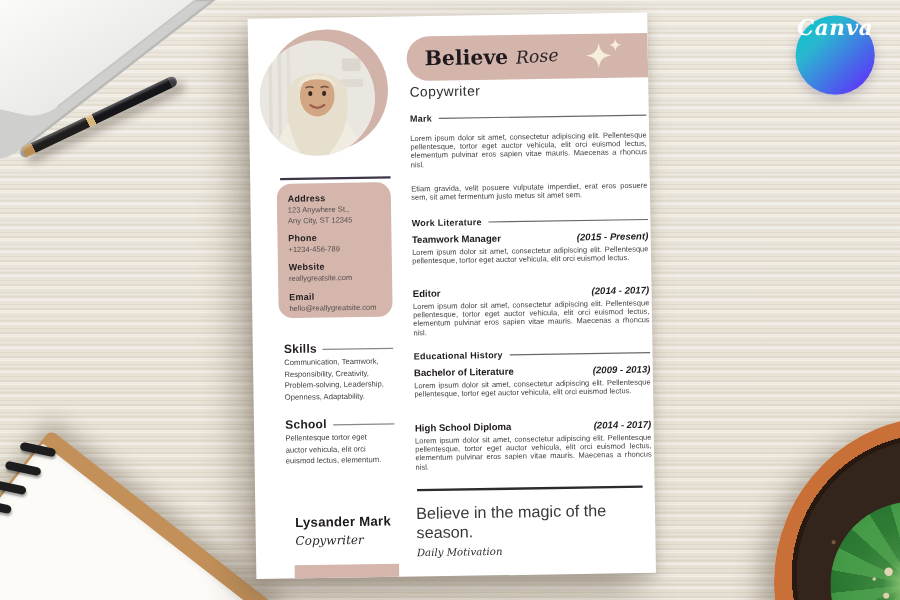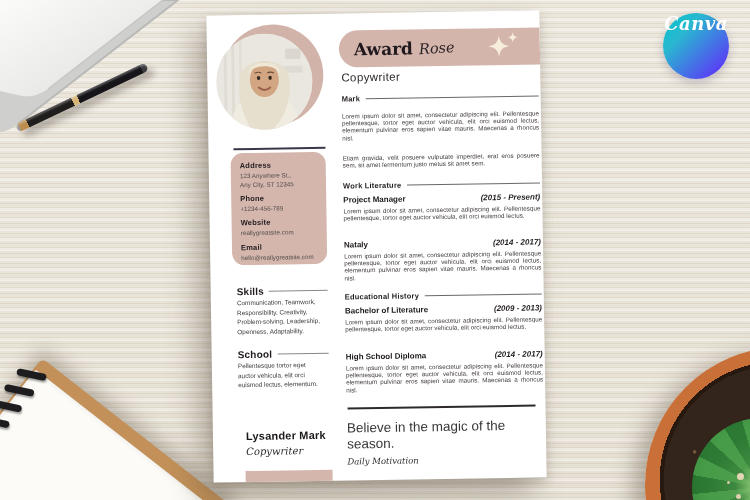--- a/index.html
+++ b/index.html
@@ -236,21 +236,21 @@
       <span class="t">School</span>
       <span class="rule"></span>
     </div>
     <div class="abs award-t">Pellentesque tortor eget auctor vehicula, elit orci euismod lectus, elementum.</div>
 
     <div class="abs sig-name">Lysander Mark</div>
     <div class="abs sig-role">Copywriter</div>
     <div class="abs brect"></div>
 
     <div class="abs pill">
-      <span class="first">Award</span>
+      <span class="first">Believe</span>
       <span class="script">Rose</span>
       <span class="sparkle">
         <svg width="36" height="30" viewBox="0 0 44 36">
           <path d="M16 4 C17.4 12.6 20.4 15.6 29 17 C20.4 18.4 17.4 21.4 16 30 C14.6 21.4 11.6 18.4 3 17 C11.6 15.6 14.6 12.6 16 4 Z" fill="#f6eeda"></path>
           <path d="M33 0 C33.7 4.3 35.2 5.8 39.5 6.5 C35.2 7.2 33.7 8.7 33 13 C32.3 8.7 30.8 7.2 26.5 6.5 C30.8 5.8 32.3 4.3 33 0 Z" fill="#f6eeda"></path>
         </svg>
       </span>
     </div>
     <div class="abs role">Copywriter</div>
 
@@ -259,26 +259,26 @@
       <span class="rule"></span>
     </div>
     <div class="abs body-t about-p1">Lorem ipsum dolor sit amet, consectetur adipiscing elit. Pellentesque pellentesque, tortor eget auctor vehicula, elit orci euismod lectus, elementum pulvinar eros sapien vitae mauris. Maecenas a rhoncus nisl.</div>
     <div class="abs body-t about-p2">Etiam gravida, velit posuere vulputate imperdiet, erat eros posuere sem, sit amet fermentum justo metus sit amet sem.</div>
 
     <div class="abs rhead work-h">
       <span class="t">Work Literature</span>
       <span class="rule"></span>
     </div>
     <div class="abs jobrow j1r">
-      <span class="jt">Project Manager</span>
+      <span class="jt">Teamwork Manager</span>
       <span class="jd">(2015 - Present)</span>
     </div>
     <div class="abs body-t j1d">Lorem ipsum dolor sit amet, consectetur adipiscing elit. Pellentesque pellentesque, tortor eget auctor vehicula, elit orci euismod lectus.</div>
     <div class="abs jobrow j2r">
-      <span class="jt">Nataly</span>
+      <span class="jt">Editor</span>
       <span class="jd">(2014 - 2017)</span>
     </div>
     <div class="abs body-t j2d">Lorem ipsum dolor sit amet, consectetur adipiscing elit. Pellentesque pellentesque, tortor eget auctor vehicula, elit orci euismod lectus, elementum pulvinar eros sapien vitae mauris. Maecenas a rhoncus nisl.</div>
 
     <div class="abs rhead edu-h">
       <span class="t">Educational History</span>
       <span class="rule"></span>
     </div>
     <div class="abs jobrow e1r">
       <span class="jt">Bachelor of Literature</span>

